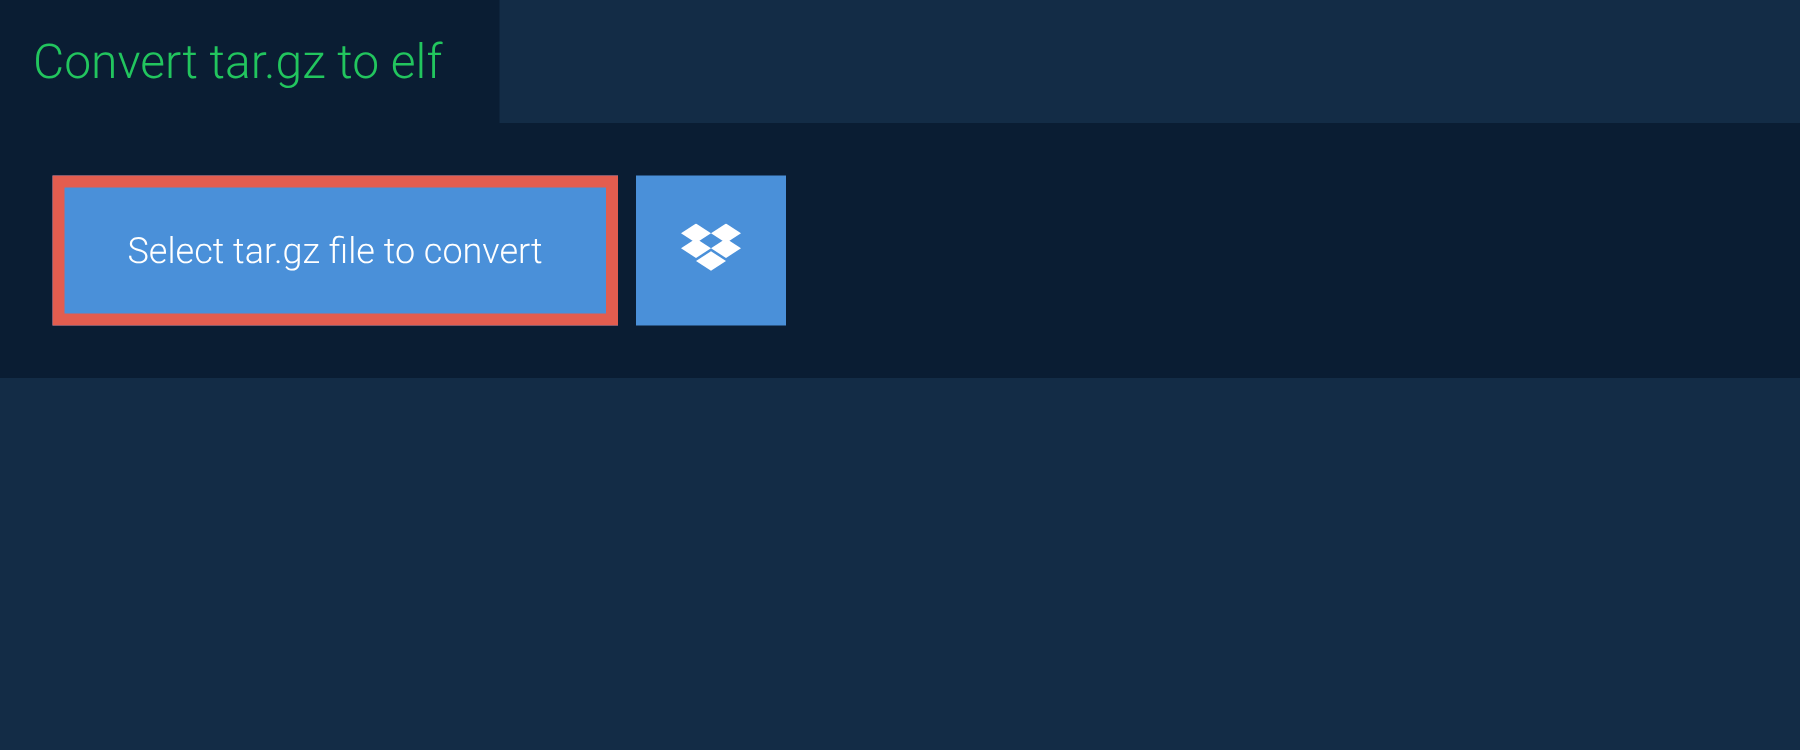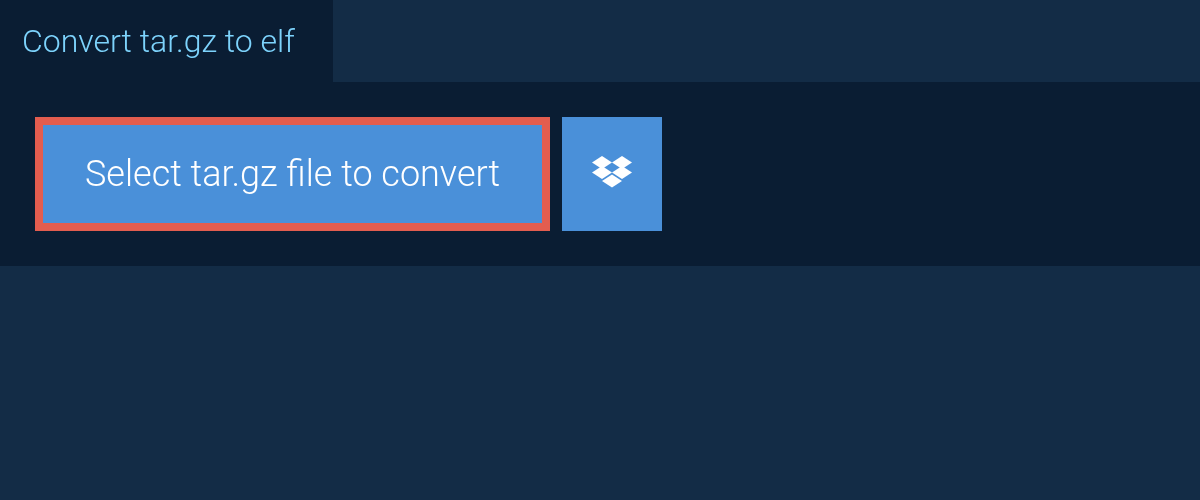--- a/index.html
+++ b/index.html
@@ -11,39 +11,39 @@
       width: 1200px;
       height: 500px;
       background: #132c46;
       font-family: -apple-system, BlinkMacSystemFont, "Segoe UI", Roboto, Helvetica, Arial, sans-serif;
       overflow: hidden;
     }
     .tab {
       background: #0a1d33;
       display: inline-block;
       padding: 22px 38px 22px 22px;
-      color: #7dd3fc;
+      color: #22c55e;
       font-size: 32px;
       font-weight: 300;
     }
     .panel {
       background: #0a1d33;
       padding: 35px 35px 35px 35px;
       width: 100%;
     }
     .button-row {
       display: flex;
       gap: 12px;
       align-items: stretch;
     }
     .select-button {
       background: #4a90d9;
       border: 8px solid #e35d4f;
       color: #ffffff;
-      font-size: 36px;
+      font-size: 24px;
       font-weight: 300;
       padding: 28px 42px;
       cursor: pointer;
       display: flex;
       align-items: center;
       justify-content: center;
     }
     .dropbox-button {
       background: #4a90d9;
       width: 100px;

